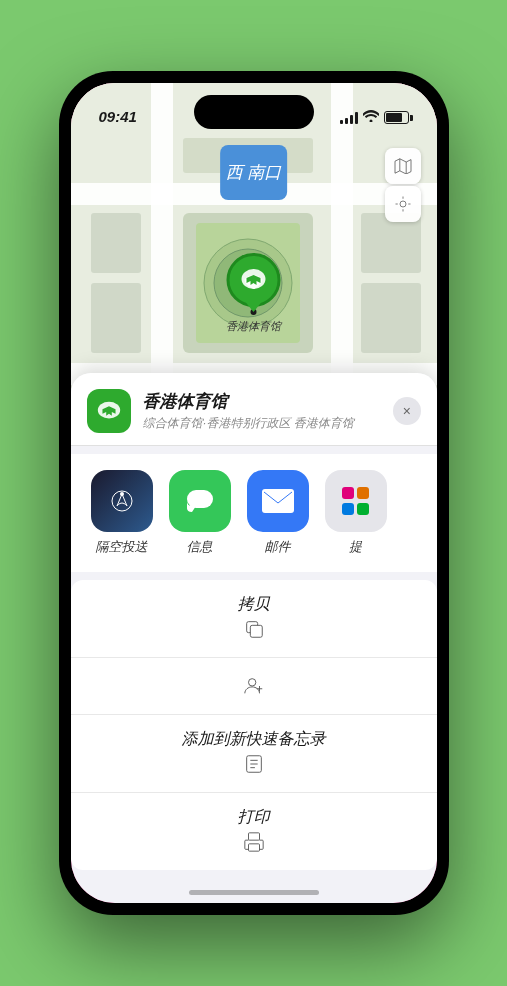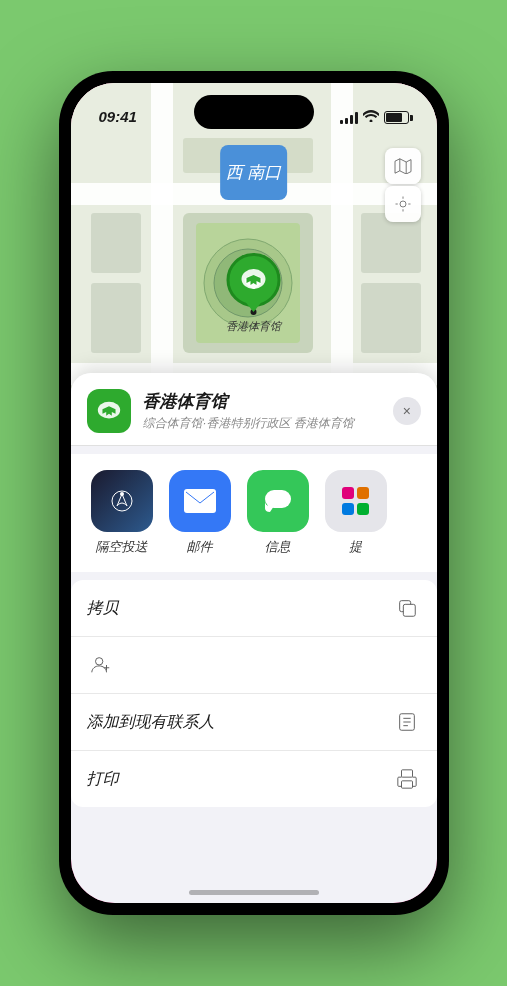--- a/index.html
+++ b/index.html
@@ -327,20 +327,21 @@
     .action-list {
       margin-top: 8px;
     }
     .action-item {
       background: #fff;
       padding: 14px 16px;
       display: flex;
       align-items: center;
       justify-content: space-between;
       border-bottom: 0.5px solid #e8e8e8;
+      flex-direction: column;
     }
     .action-item:first-child {
       border-radius: 12px 12px 0 0;
     }
     .action-item:last-child {
       border-radius: 0 0 12px 12px;
       border-bottom: none;
     }
     .action-text {
       font-size: 16px;
@@ -486,37 +487,37 @@
               <circle cx="15" cy="15" r="10" stroke="white" strokewidth="2" fill="none"></circle>
               <path d="M10 20 L15 8 L20 20" stroke="white" strokewidth="2" fill="none"></path>
               <path d="M10 20 C10 20 12 17 15 17 C18 17 20 20 20 20" stroke="white" strokewidth="1.5" fill="none"></path>
               <circle cx="15" cy="8" r="2" fill="white"></circle>
             </svg>
           </div>
           <span class="share-label">隔空投送</span>
         </div>
 
         <div class="share-item">
+          <div class="share-icon messages">
+            <svg width="34" height="34" viewBox="0 0 34 34" fill="none">
+              <rect x="4" y="6" width="26" height="18" rx="9" fill="white"></rect>
+              <path d="M9 28 L13 22 L9 22 Q4 22 4 17 L4 24 Q4 28 9 28Z" fill="white"></path>
+            </svg>
+          </div>
+          <span class="share-label">信息</span>
+        </div>
+
+        <div class="share-item">
           <div class="share-icon mail">
             <svg width="36" height="28" viewBox="0 0 36 28" fill="none">
               <rect x="2" y="2" width="32" height="24" rx="3" fill="white"></rect>
               <path d="M4 5 L18 16 L32 5" stroke="#3478f6" strokewidth="2" fill="none"></path>
             </svg>
           </div>
           <span class="share-label">邮件</span>
-        </div>
-
-        <div class="share-item">
-          <div class="share-icon messages">
-            <svg width="34" height="34" viewBox="0 0 34 34" fill="none">
-              <rect x="4" y="6" width="26" height="18" rx="9" fill="white"></rect>
-              <path d="M9 28 L13 22 L9 22 Q4 22 4 17 L4 24 Q4 28 9 28Z" fill="white"></path>
-            </svg>
-          </div>
-          <span class="share-label">信息</span>
         </div>
 
 
         <div class="share-item">
           <div class="share-icon more">
             <div style="display:flex;flex-direction:column;gap:4px;">
               <div style="display:flex;gap:3px;">
                 <div style="width:12px;height:12px;background:#e0007a;border-radius:3px;"></div>
                 <div style="width:12px;height:12px;background:#e07000;border-radius:3px;"></div>
               </div>
@@ -547,21 +548,21 @@
           <div class="action-icon">
             <svg width="22" height="22" viewBox="0 0 24 24" fill="none">
               <circle cx="10" cy="8" r="4" stroke="#555" strokewidth="1.5"></circle>
               <path d="M2 20c0-4 3.6-7 8-7s8 3 8 7" stroke="#555" strokewidth="1.5" strokelinecap="round"></path>
               <path d="M18 12v6M15 15h6" stroke="#555" strokewidth="1.5" strokelinecap="round"></path>
             </svg>
           </div>
         </div>
 
         <div class="action-item">
-          <span class="action-text">添加到现有联系人</span>
+          <span class="action-text">添加到新快速备忘录</span>
           <div class="action-icon">
             <svg width="22" height="22" viewBox="0 0 24 24" fill="none">
               <rect x="4" y="3" width="16" height="18" rx="2" stroke="#555" strokewidth="1.5"></rect>
               <path d="M8 8h8M8 12h8M8 16h5" stroke="#555" strokewidth="1.5" strokelinecap="round"></path>
             </svg>
           </div>
         </div>
 
         <div class="action-item">
           <span class="action-text">打印</span>

